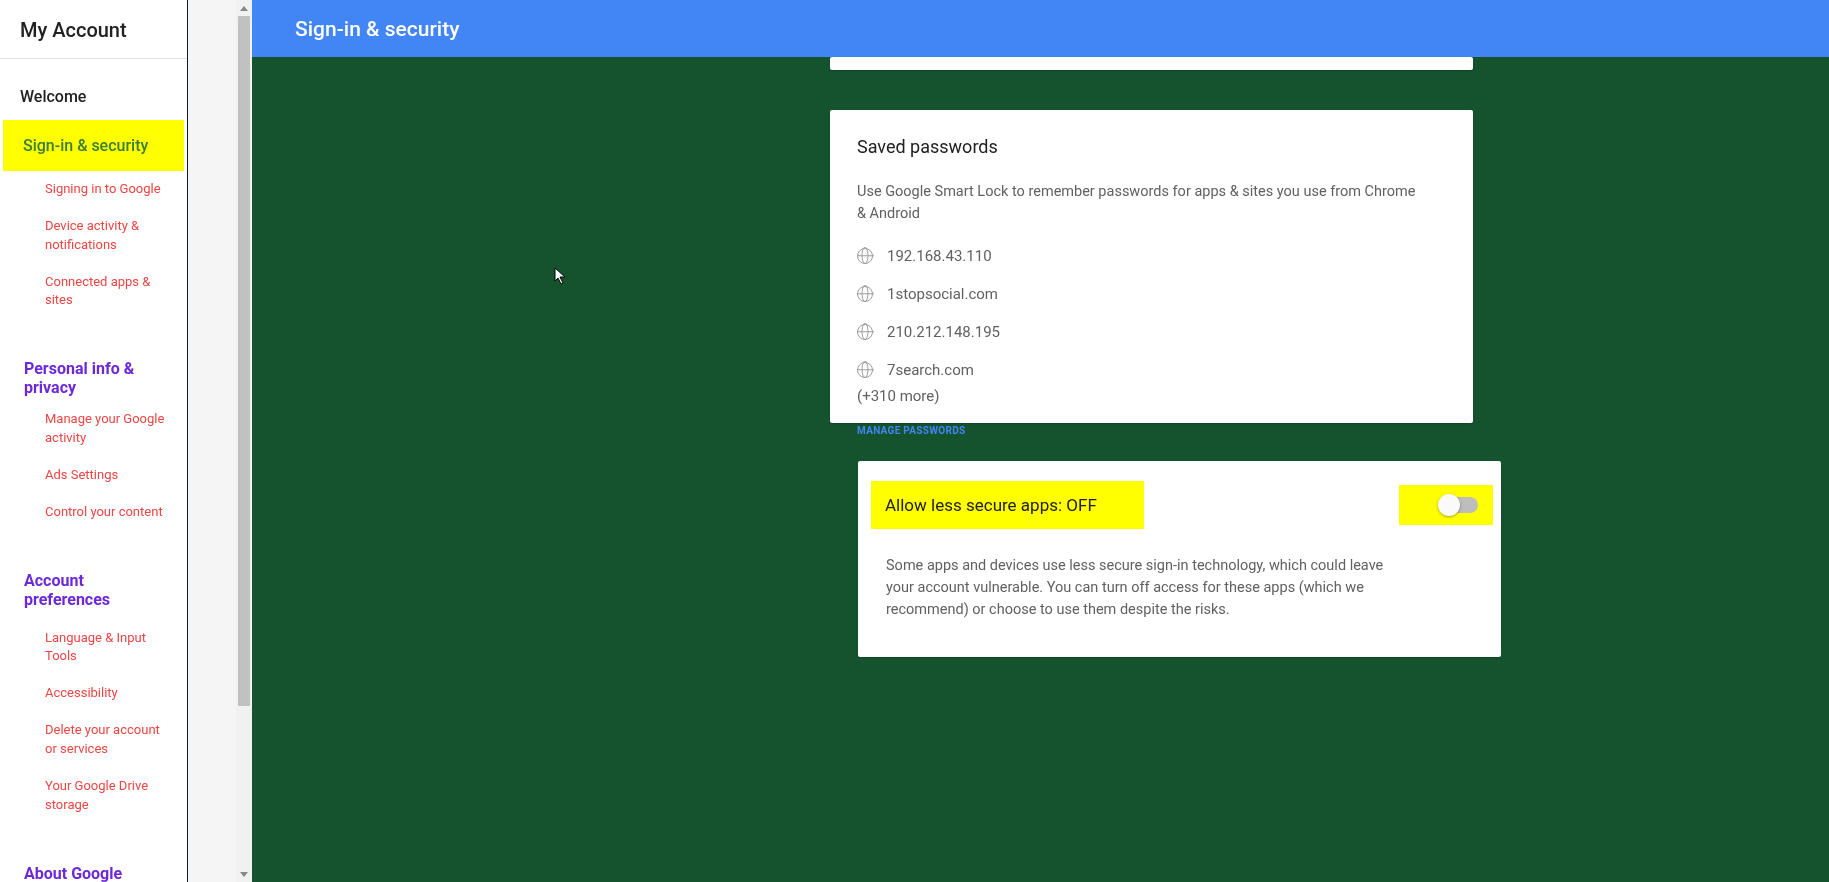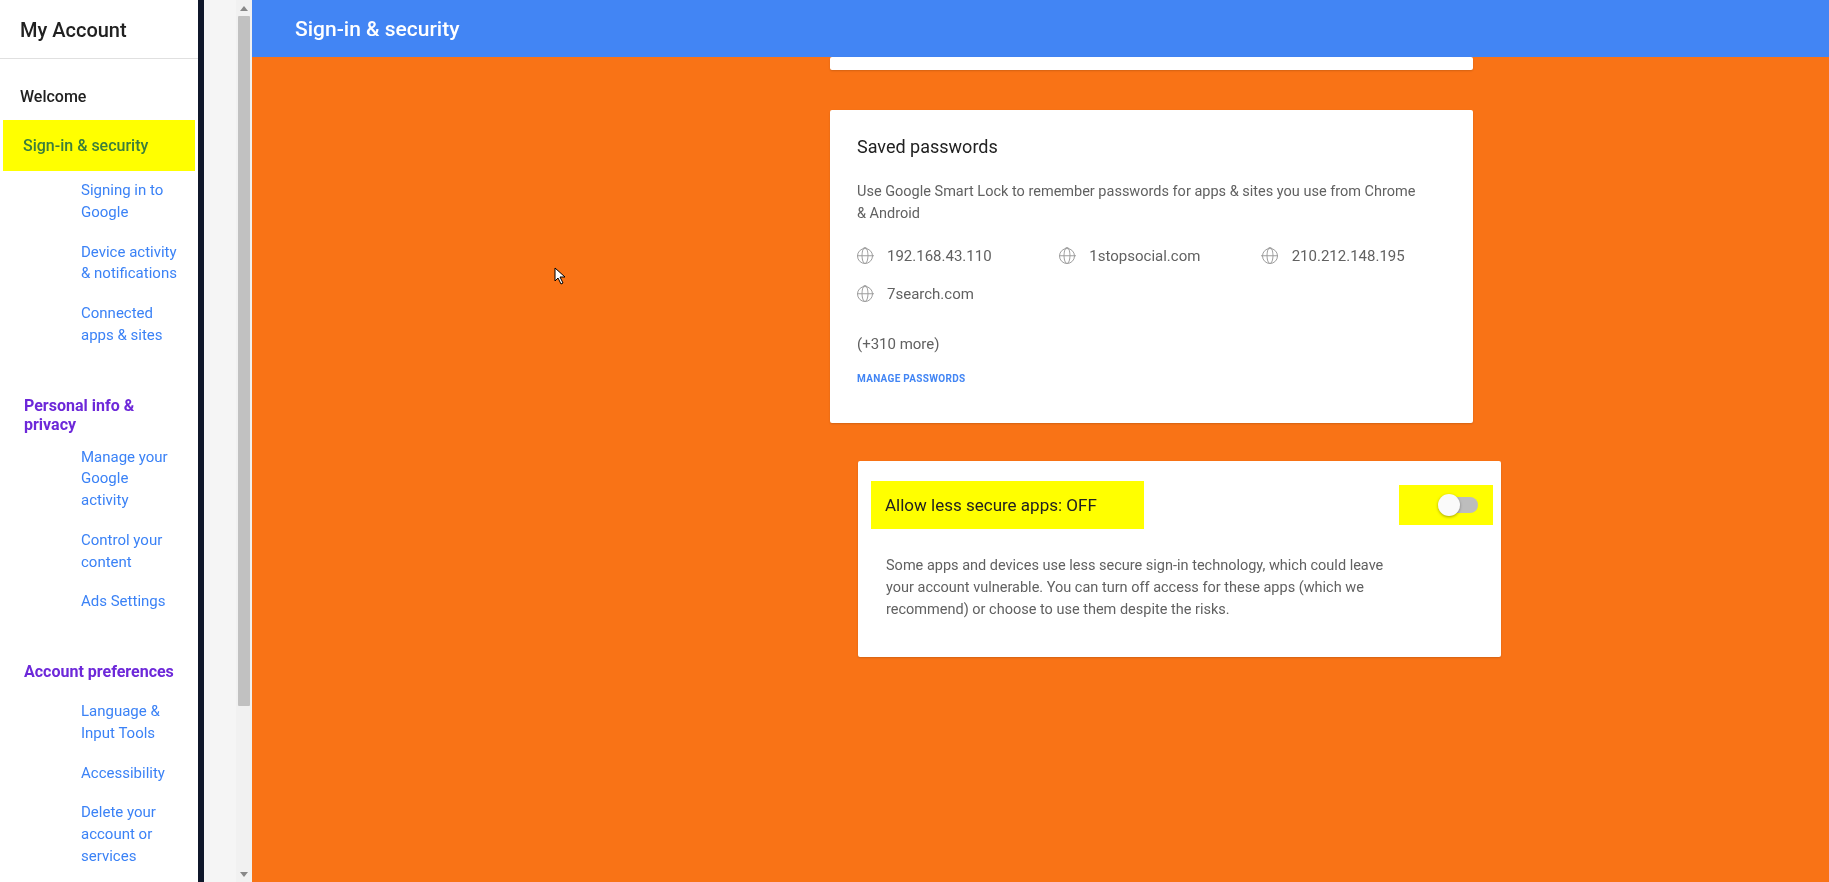--- a/index.html
+++ b/index.html
@@ -8,48 +8,47 @@
       background: #f5f5f5;
       overflow: hidden;
       width: 1829px;
       height: 882px;
       position: relative;
     }
     .sidebar {
       position: absolute;
       left: 0;
       top: 0;
-      width: 204px;
+      width: 188px;
       height: 882px;
       background: #fff;
-      border-right: 6px solid #0f172a;
+      border-right: 1px solid #0f172a;
       overflow-y: auto;
     }
     .sidebar-header {
       padding: 18px 20px 16px 20px;
       border-bottom: 1px solid #e0e0e0;
       font-size: 20px;
       font-weight: 500;
       color: #212121;
     }
     .sidebar-content { padding-top: 28px; }
     .section-heading {
       font-size: 16px;
       font-weight: 500;
       color: #212121;
       padding: 0 20px 14px 20px;
     }
     .nav-item {
       display: block;
-      font-size: 15px;
-      color: #3b82f6;
+      font-size: 13px;
+      color: #ef4444;
       padding: 9px 20px 9px 45px;
       cursor: pointer;
       line-height: 1.45;
-      margin-left: 36px;
     }
     .nav-section-link {
       display: block;
       font-size: 16px;
       font-weight: 700;
       color: #6d28d9;
       padding: 14px 20px 4px 24px;
       cursor: pointer;
     }
     .nav-section-extra { padding-top: 40px; }
@@ -114,21 +113,21 @@
       color: #fff;
       font-size: 21px;
       font-weight: 500;
     }
     .main {
       position: absolute;
       left: 252px;
       top: 57px;
       right: 0;
       bottom: 0;
-      background: #f97316;
+      background: #14532d;
     }
     .card {
       position: absolute;
       background: #fff;
       border-radius: 2px;
       box-shadow: 0 1px 2px rgba(0,0,0,0.15);
     }
     .card-stub {
       left: 578px;
       top: 0;
@@ -150,23 +149,23 @@
     }
     .card-desc {
       font-size: 14.5px;
       color: #616161;
       line-height: 1.5;
       margin-bottom: 22px;
       max-width: 560px;
     }
     .password-grid {
       display: grid;
-      grid-template-columns: 1fr 1fr 1fr;
+      grid-template-columns: 1fr;
       gap: 20px 18px;
-      margin-bottom: 32px;
+      margin-bottom: 8px;
     }
     .password-item {
       display: flex;
       align-items: center;
       gap: 14px;
       font-size: 15px;
       color: #616161;
     }
     .globe-icon {
       width: 16px; height: 16px;
@@ -270,22 +269,22 @@
   <div class="sidebar-header">My Account</div>
   <div class="sidebar-content">
     <div class="section-heading">Welcome</div>
     <div class="active-item highlight-yellow">Sign-in &amp; security</div>
     <a class="nav-item">Signing in to Google</a>
     <a class="nav-item">Device activity &amp; notifications</a>
     <a class="nav-item">Connected apps &amp; sites</a>
 
     <div class="nav-section-link nav-section-extra">Personal info &amp; privacy</div>
     <a class="nav-item">Manage your Google activity</a>
+    <a class="nav-item">Ads Settings</a>
     <a class="nav-item">Control your content</a>
-    <a class="nav-item">Ads Settings</a>
 
     <div class="nav-section-link nav-section-extra">Account preferences</div>
     <a class="nav-item" style="padding-top:16px">Language &amp; Input Tools</a>
     <a class="nav-item">Accessibility</a>
     <a class="nav-item">Delete your account or services</a>
     <a class="nav-item">Your Google Drive storage</a>
 
     <div class="nav-section-link nav-section-extra">About Google</div>
   </div>
 </div>

